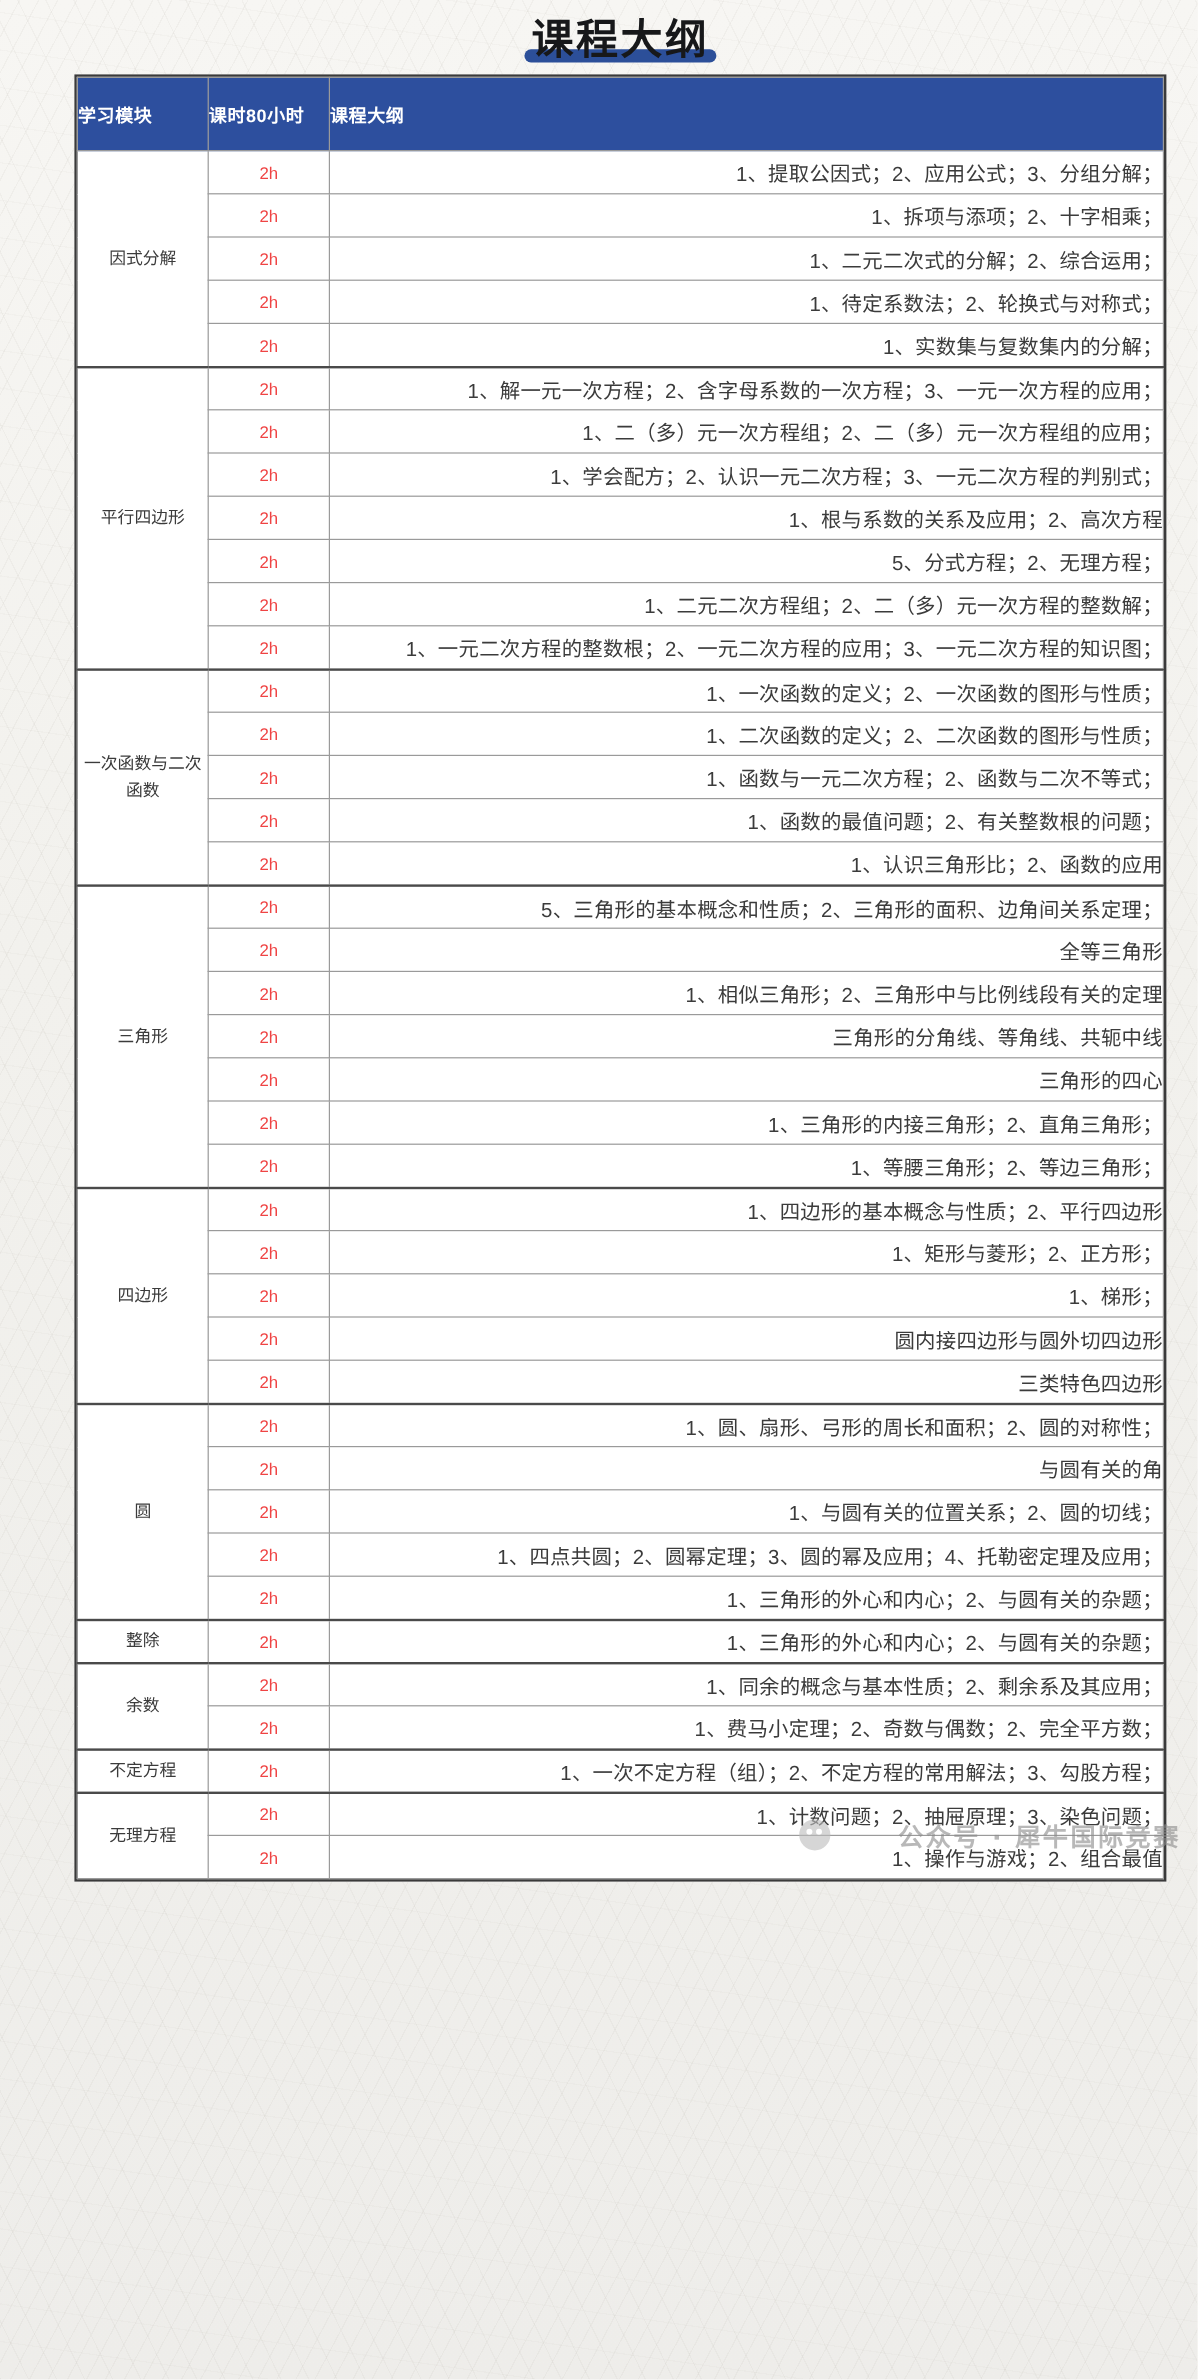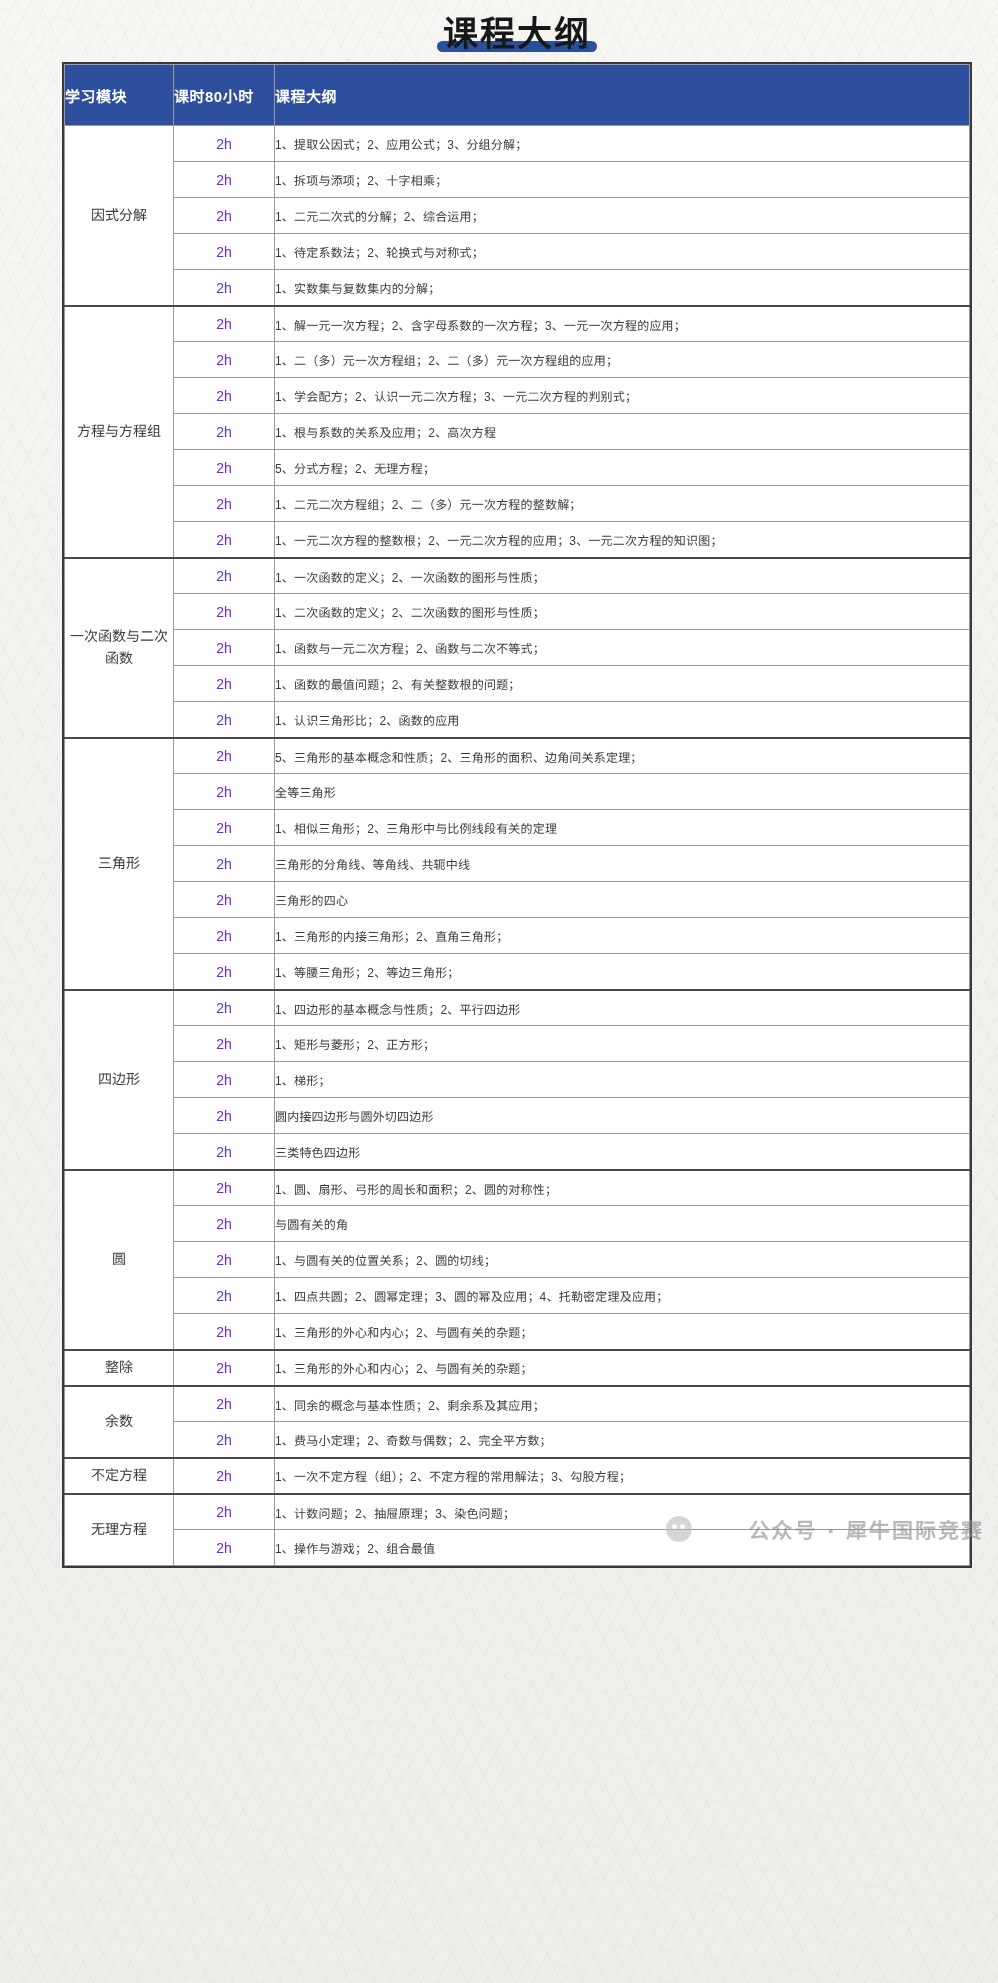--- a/index.html
+++ b/index.html
@@ -92,26 +92,26 @@
     font-size:14px;
     color:#3b3b3b;
     line-height:1.55;
     border-right:1px solid #5c5c5c;
     border-left:none;
   }
   td.hours{
     width:100px;
     text-align:center;
     font-size:14px;
-    color:#6d28d9;
+    color:#ef4444;
     border-right:1px solid #5c5c5c;
   }
   td.topic{
-    text-align:left;
-    font-size:12px;
+    text-align:right;
+    font-size:17px;
     color:#3b3b3b;
     padding:0 10px;
     letter-spacing:.2px;
     margin-left:22px;
   }
   tbody tr{height:36px;}
   
   tbody tr.group-start > td{border-top:2px solid #4a4a4a;}
 
   
@@ -191,21 +191,21 @@
           </tr>
           <tr>
             <td class="hours">2h</td>
             <td class="topic">1、待定系数法；2、轮换式与对称式；</td>
           </tr>
           <tr>
             <td class="hours">2h</td>
             <td class="topic">1、实数集与复数集内的分解；</td>
           </tr>
           <tr class="group-start">
-            <td class="module" rowspan="7">方程与方程组</td>
+            <td class="module" rowspan="7">平行四边形</td>
             <td class="hours">2h</td>
             <td class="topic">1、解一元一次方程；2、含字母系数的一次方程；3、一元一次方程的应用；</td>
           </tr>
           <tr>
             <td class="hours">2h</td>
             <td class="topic">1、二（多）元一次方程组；2、二（多）元一次方程组的应用；</td>
           </tr>
           <tr>
             <td class="hours">2h</td>
             <td class="topic">1、学会配方；2、认识一元二次方程；3、一元二次方程的判别式；</td>

